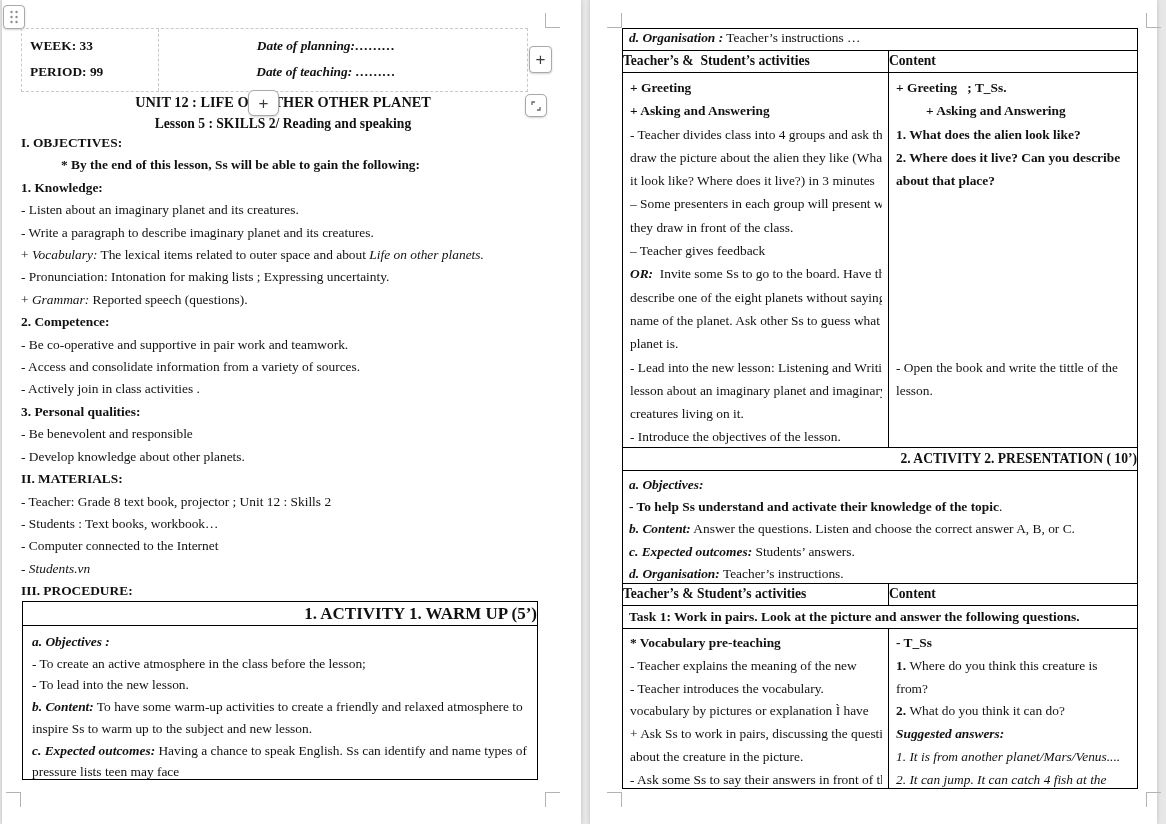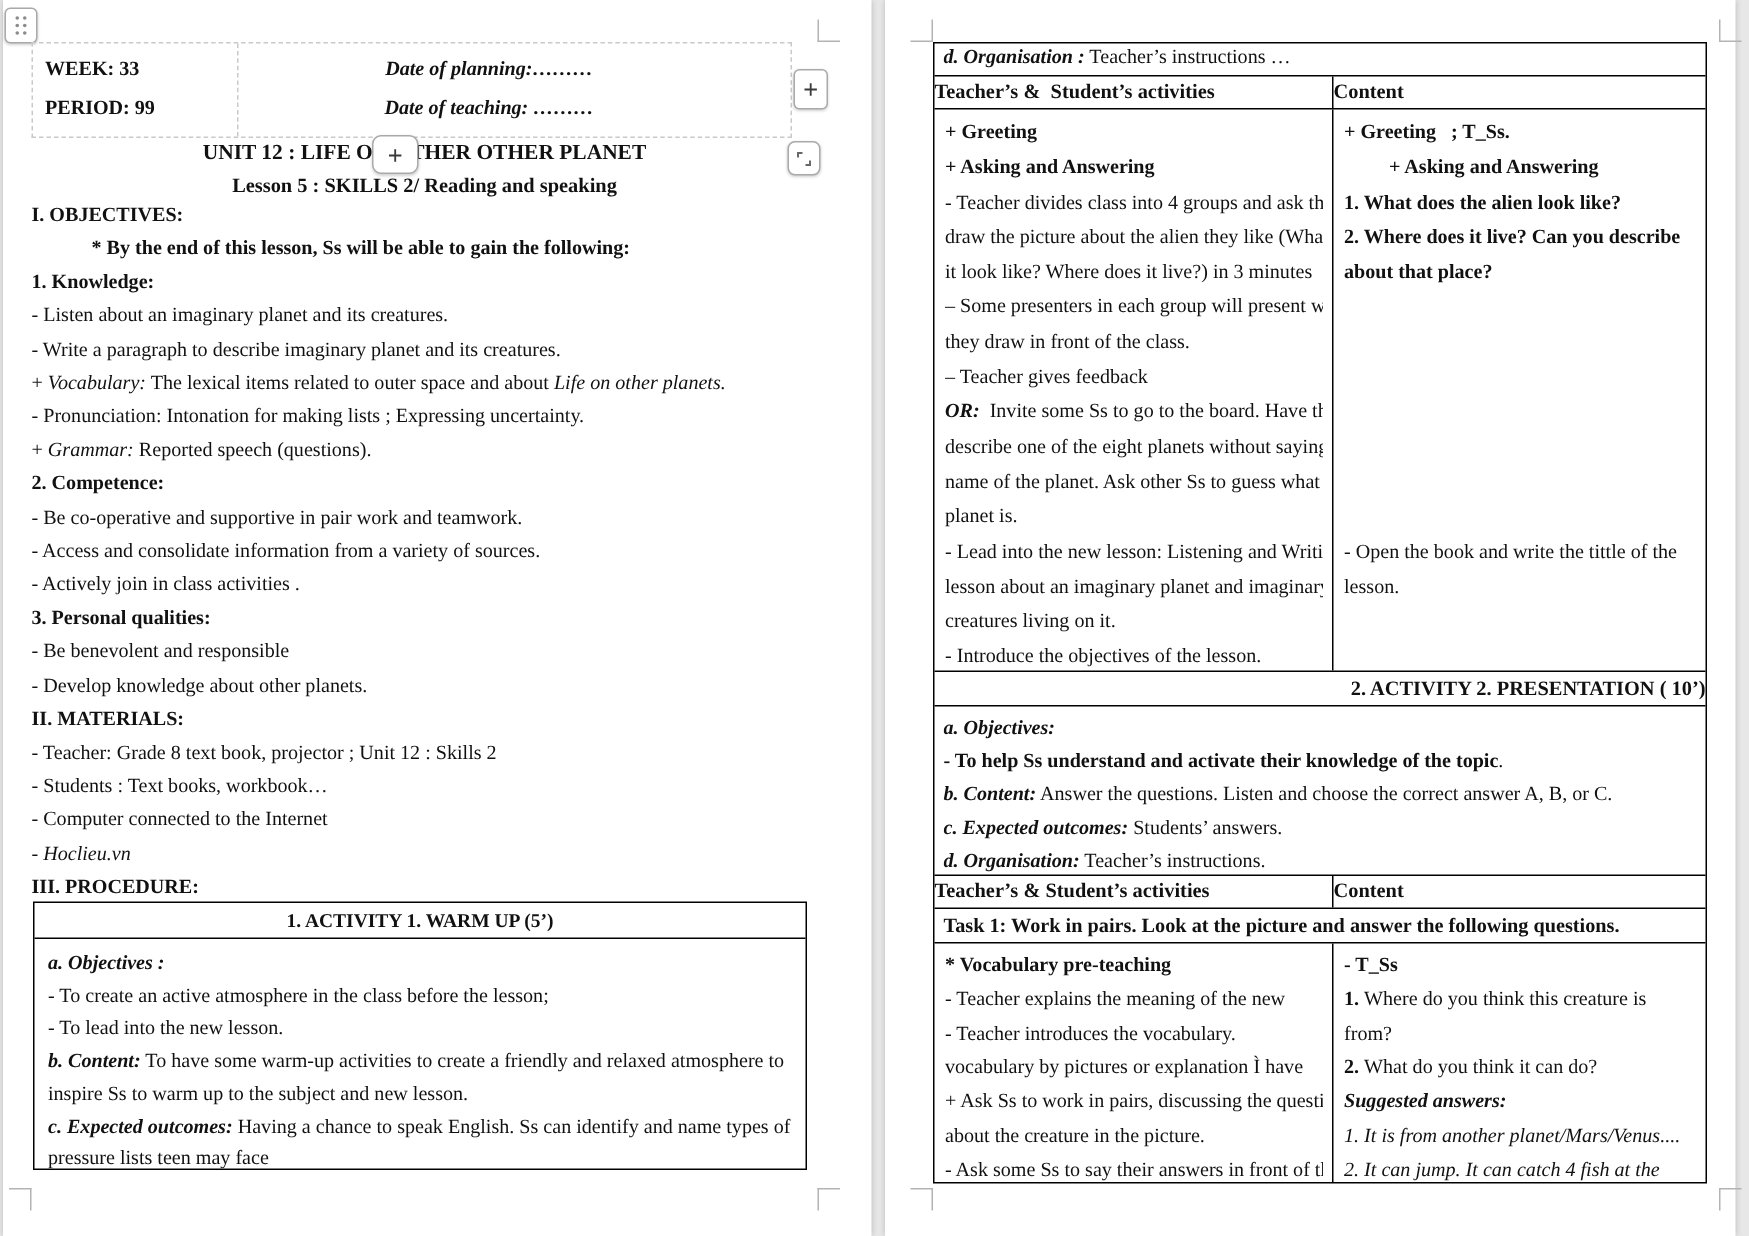--- a/index.html
+++ b/index.html
@@ -29,21 +29,21 @@
   .dt{position:absolute;left:19px;top:28px;width:507px;height:64px;border:1px dashed #c9c9c9;display:flex}
   .dc1{width:137px;border-right:1px dashed #c9c9c9;padding:4px 0 0 8px}
   .dc1 div{line-height:26px}
   .dc2{flex:1;text-align:center;padding:4px 34px 0 0}
   .dc2 div{line-height:26px}
   .title{position:absolute;left:19px;top:94px;width:524px;text-align:center;font-size:14.3px}
   .subtitle{position:absolute;left:19px;top:116px;width:524px;text-align:center;font-size:13.6px}
   .body1{position:absolute;left:19px;top:132px;width:530px}
   .body1 .tl{line-height:22.4px}
   .t1{position:absolute;left:20px;top:601px;width:516px;border:1.5px solid #000;background:#fff}
-  .t1h{height:24px;border-bottom:1.5px solid #000;text-align:center;line-height:23px;font-size:13px}
+  .t1h{height:24px;border-bottom:1.5px solid #000;text-align:right;line-height:23px;font-size:17px}
   .t1b{padding:5px 9px 0 9px;height:153px;overflow:hidden}
   .t1b .tl{line-height:21.7px}
   
   .t2{position:absolute;left:32px;top:28px;width:516px;border:1.5px solid #000;background:#fff}
   .row{border-bottom:1.5px solid #000;position:relative}
   .row:last-child{border-bottom:none}
   .org{height:22px;padding:1px 0 0 6px}
   .hdr2{height:22px;display:flex}
   .hcell{text-align:left;line-height:20px;white-space:pre;font-size:13.6px}
   .hcell.lc{width:266px;border-right:1.5px solid #000}
@@ -119,21 +119,21 @@
         <div class="tl"><span>- Be co-operative and supportive in pair work and teamwork.</span></div>
         <div class="tl"><span>- Access and consolidate information from a variety of sources.</span></div>
         <div class="tl"><span>- Actively join in class activities .</span></div>
         <div class="tl"><span class="b">3. Personal qualities:</span></div>
         <div class="tl"><span>- Be benevolent and responsible</span></div>
         <div class="tl"><span>- Develop knowledge about other planets.</span></div>
         <div class="tl"><span class="b">II. MATERIALS:</span></div>
         <div class="tl"><span>- Teacher: Grade 8 text book, projector ; Unit 12 : Skills 2</span></div>
         <div class="tl"><span>- Students : Text books, workbook…</span></div>
         <div class="tl"><span>- Computer connected to the Internet</span></div>
-        <div class="tl"><span>- </span><span class="i">Hoclieu.vn</span></div>
+        <div class="tl"><span>- </span><span class="i">Students.vn</span></div>
         <div class="tl"><span class="b">III. PROCEDURE:</span></div>
       </div>
 
     <div class="t1">
       <div class="t1h b">1. ACTIVITY 1. WARM UP (5’)</div>
       <div class="t1b lines">
           <div class="tl"><span class="bi">a. Objectives :</span></div>
           <div class="tl"><span>- To create an active atmosphere in the class before the lesson;</span></div>
           <div class="tl"><span>- To lead into the new lesson.</span></div>
           <div class="tl"><span class="bi">b. Content:</span><span> To have some warm-up activities to create a friendly and relaxed atmosphere to</span></div>

